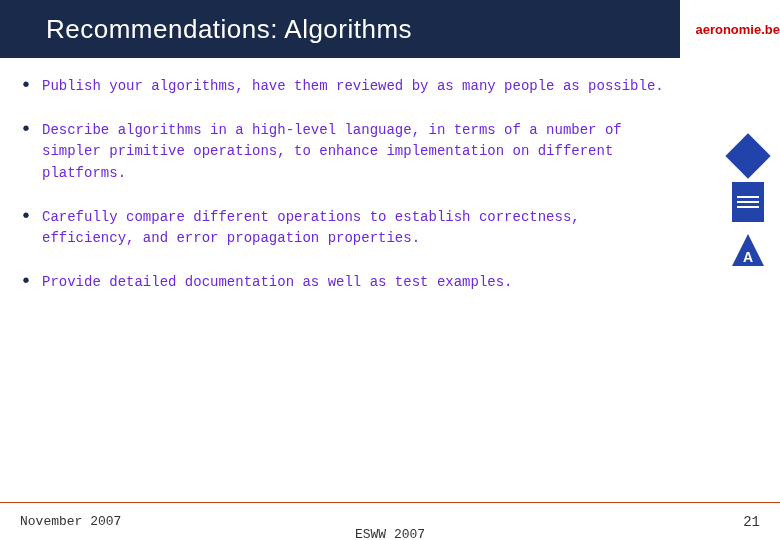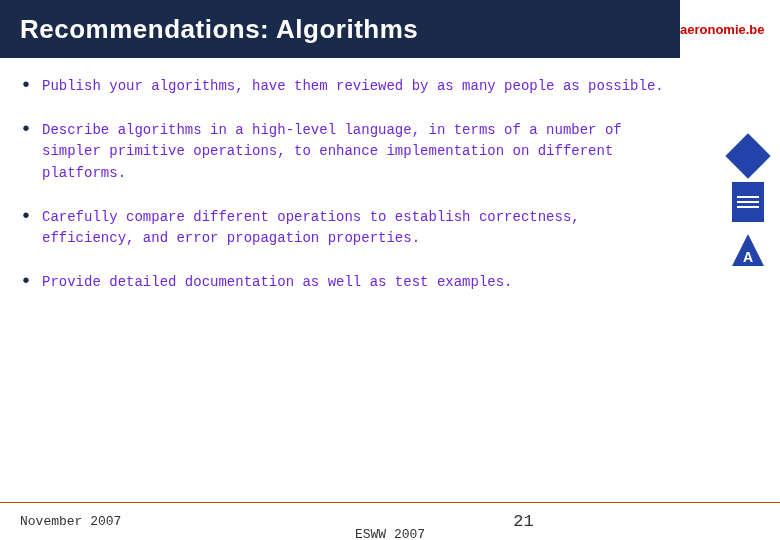--- a/index.html
+++ b/index.html
@@ -34,35 +34,36 @@
       display: flex;
       align-items: center;
       padding: 0 20px;
       position: relative;
     }
 
     .slide-title {
       color: #ffffff;
       font-family: Arial, Helvetica, sans-serif;
       font-size: 26px;
-      font-weight: bold;
+      font-weight: normal;
       letter-spacing: 0.5px;
+      margin-left: 26px;
     }
 
     
     .logo-top-right {
       position: absolute;
       right: 0;
       top: 0;
       width: 100px;
       height: 58px;
       background: #ffffff;
       display: flex;
       align-items: center;
-      justify-content: flex-start;
+      justify-content: flex-end;
     }
 
     .logo-text {
       font-family: Arial, Helvetica, sans-serif;
       font-size: 13px;
       color: #1a2a4a;
       font-weight: bold;
     }
 
     .logo-text span {
@@ -146,24 +147,24 @@
       font-family: 'Courier New', Courier, monospace;
       font-size: 13px;
       color: #333333;
       flex: 1;
       text-align: center;
       margin-top: 26px;
     }
 
     .footer-right {
       font-family: 'Courier New', Courier, monospace;
-      font-size: 17px;
+      font-size: 14px;
       color: #333333;
       flex: 1;
-      text-align: left;
+      text-align: right;
     }
   </style>
 </head>
 <body>
 
 <div class="slide-container">
 
   <div class="top-bar">
     <span class="slide-title">Recommendations: Algorithms</span>
     <div class="logo-top-right">

